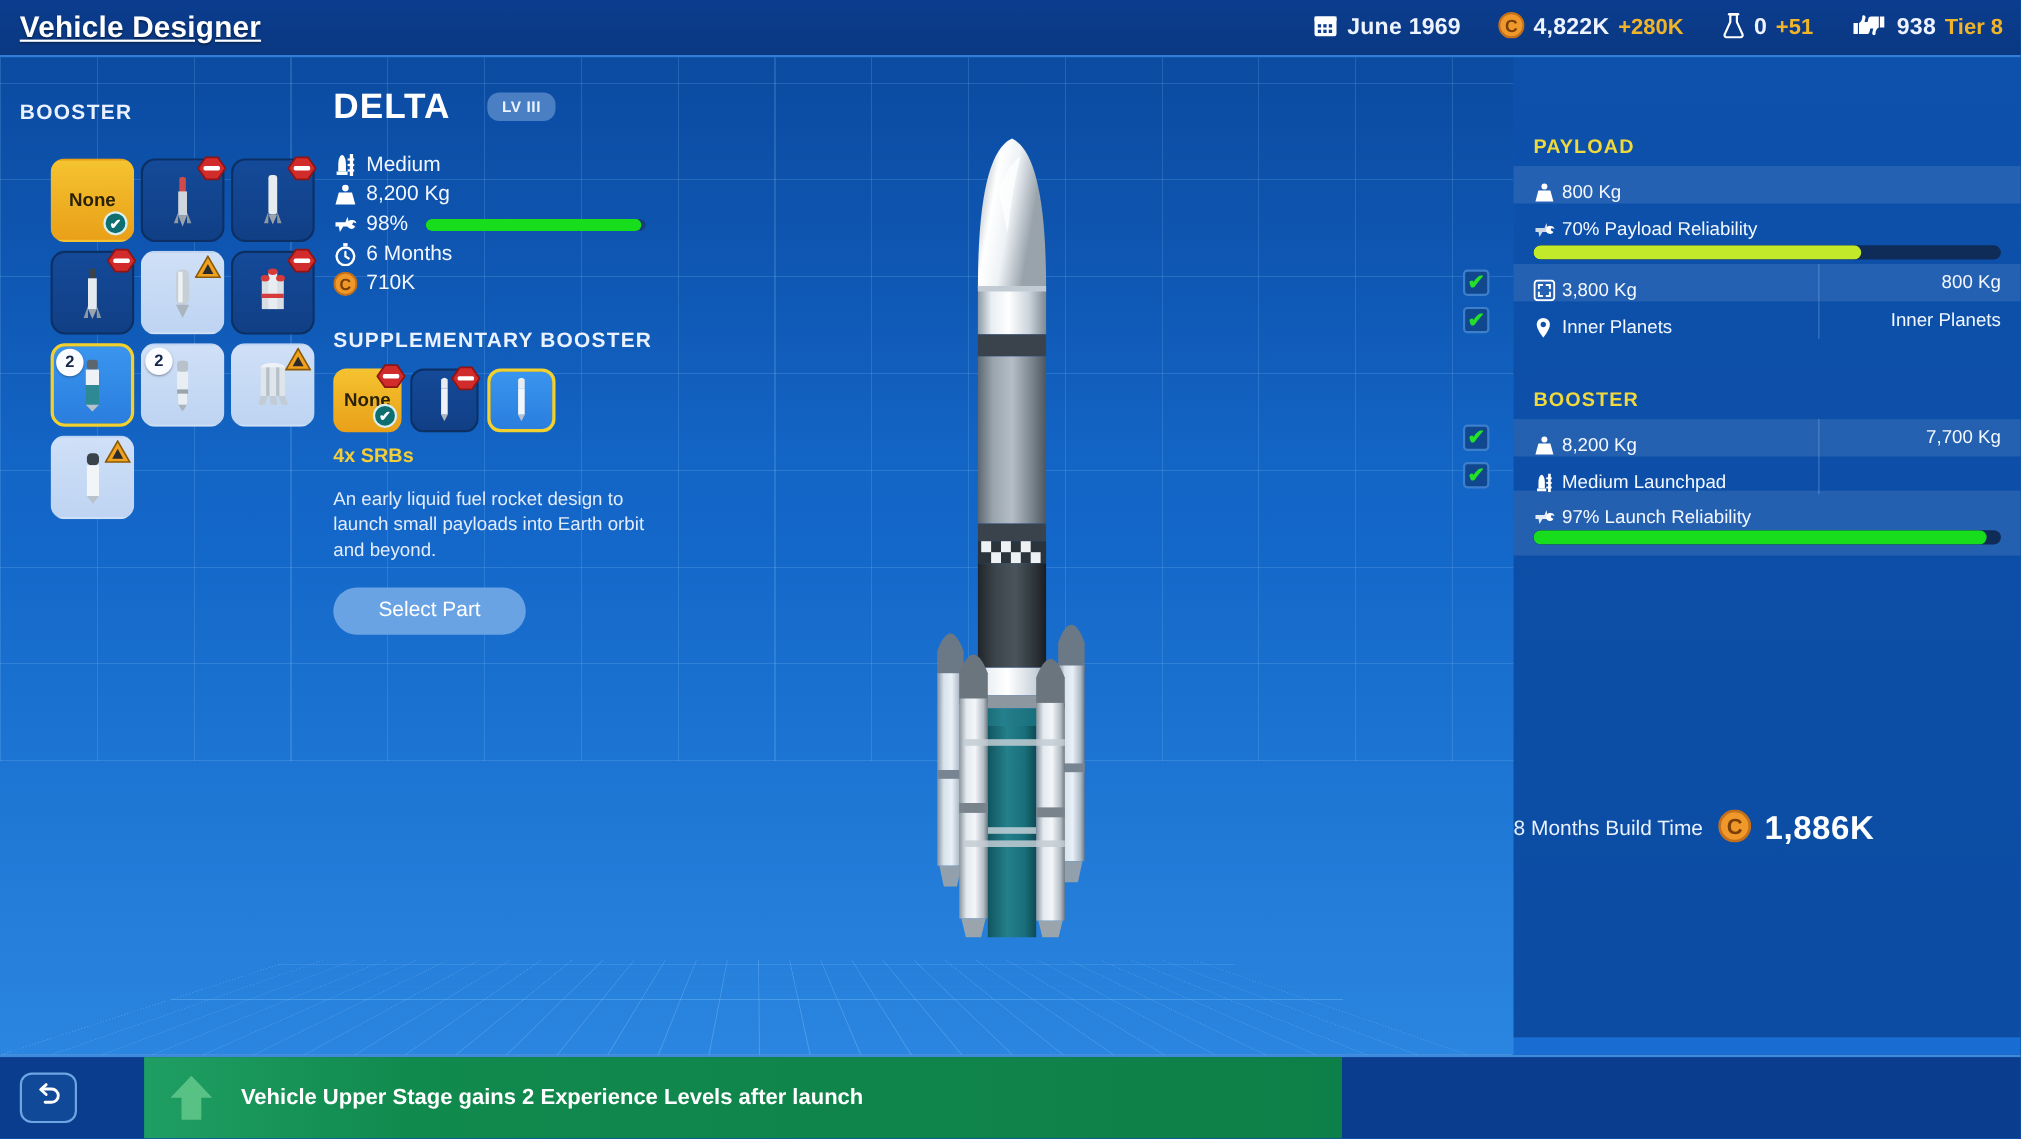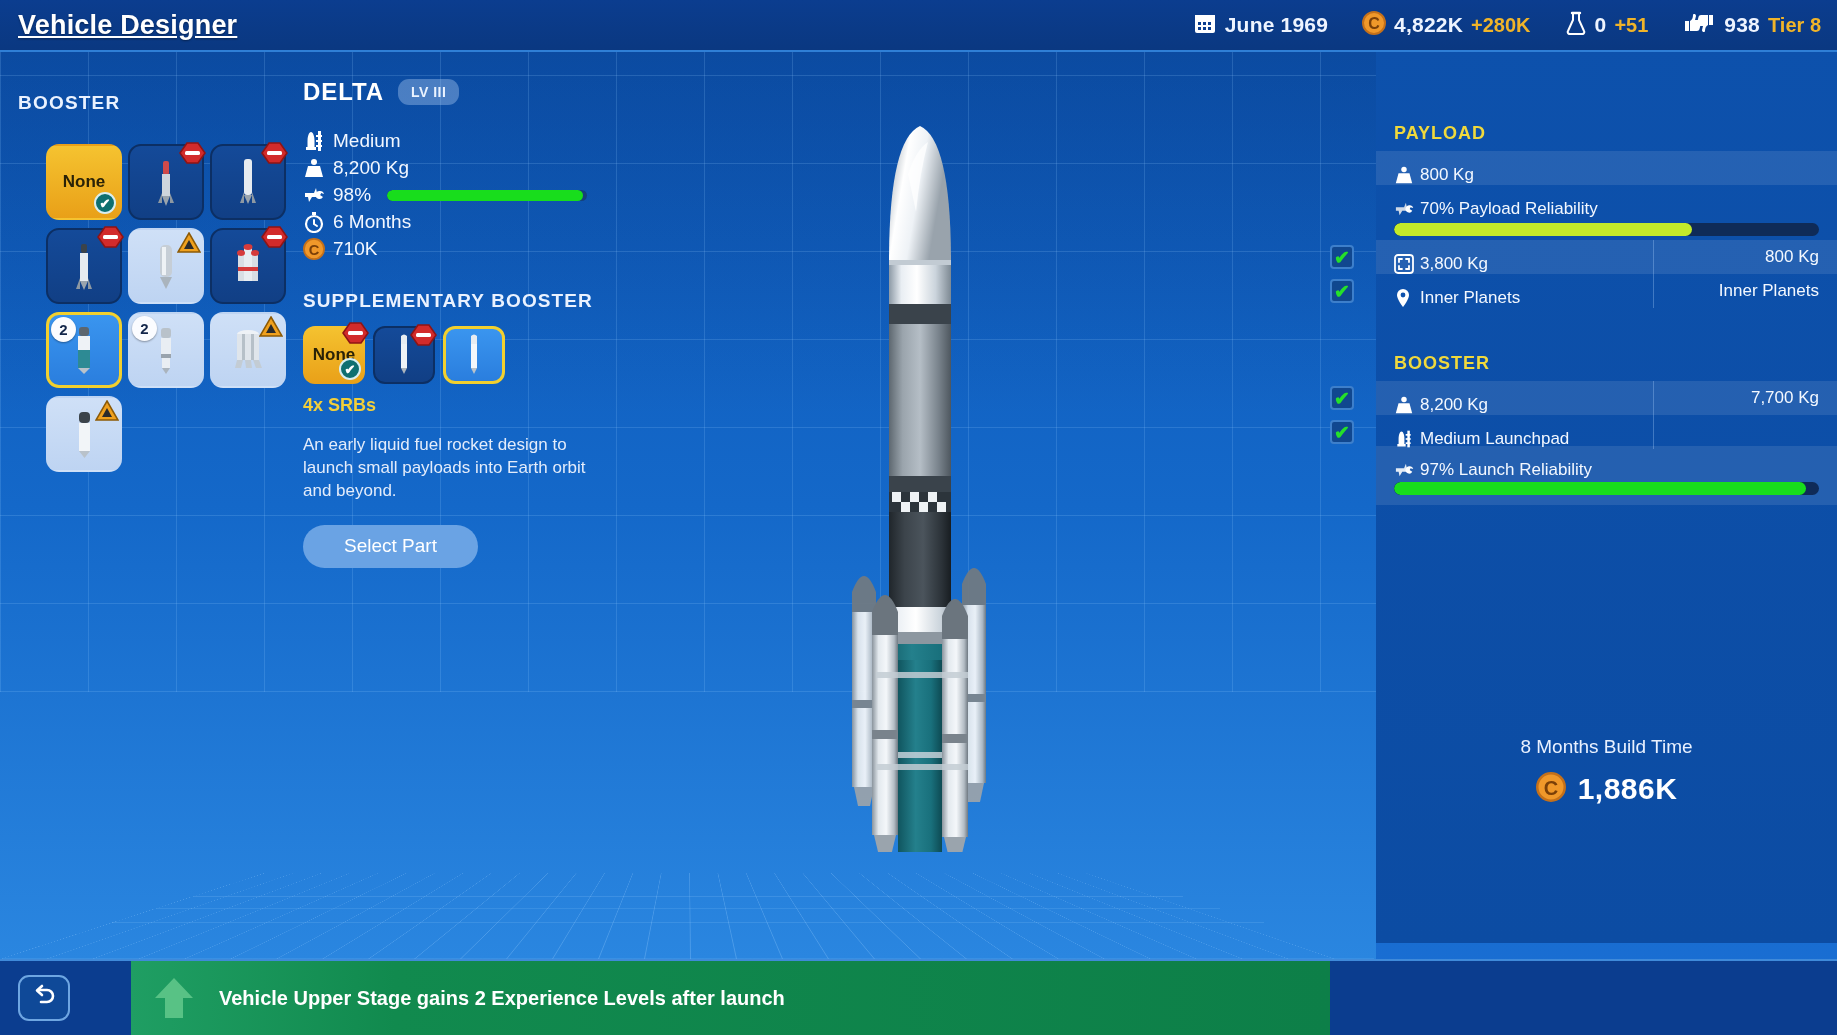--- a/index.html
+++ b/index.html
@@ -103,25 +103,25 @@
     width: 25px; height: 25px; border-radius: 50%;
     background: #fbfcff; color: #13264a;
     font-size: 15px; font-weight: 800;
     display: flex; align-items: center; justify-content: center;
     box-shadow: 0 1px 2px rgba(0,0,0,.35);
   }
 
   
   .info-panel { position: absolute; left: 303px; top: 78px; width: 330px; }
   .part-name-row { display: flex; align-items: center; gap: 14px; }
-  .part-name { font-size: 24px; font-weight: 700; color: #ffffff; letter-spacing: .9px; }
+  .part-name { font-size: 32px; font-weight: 700; color: #ffffff; letter-spacing: .9px; }
   .lv-pill {
     background: rgba(180,208,244,.38);
     color: #eaf3ff; font-size: 14px; font-weight: 700;
-    padding: 5px 13px; border-radius: 11px; letter-spacing: .5px;
+    padding: 5px 13px; border-radius: 11px; letter-spacing: .5px; margin-left: 20px;
   }
   .stat-list { margin-top: 22px; display: flex; flex-direction: column; gap: 1px; }
   .stat-row { display: flex; align-items: center; height: 26px; }
   .stat-ico { width: 30px; display:flex; align-items:center; justify-content:flex-start; }
   .stat-val { font-size: 19px; color: #f2f7ff; font-weight: 500; }
   .rel-bar-wrap {
     margin-left: 16px; width: 200px; height: 11px;
     background: #16407c; border-radius: 6px; overflow: hidden;
   }
   .rel-bar-fill { height: 100%; background: #18dd1c; border-radius: 6px; }
@@ -206,42 +206,42 @@
   }
   .chk-mark { color: #25e02a; font-size: 19px; font-weight: 900; line-height: 1; }
   .rp-bar-wrap { padding: 4px 18px 10px 18px; }
   .rp-bar {
     width: 100%; height: 13px; background: #0f2b58; border-radius: 7px; overflow: hidden;
   }
   .rp-bar-fill { height: 100%; border-radius: 7px; }
 
   .build-summary {
     position: absolute; left: 0; right: 0; top: 700px;
-    display: flex; flex-direction: column; align-items: center; gap: 14px;
+    display: flex; flex-direction: row; align-items: center; gap: 14px;
   }
   .build-time { font-size: 19px; color: #e9f1ff; }
   .build-cost-row { display: flex; align-items: center; gap: 12px; }
   .build-cost { font-size: 30px; font-weight: 700; color: #ffffff; letter-spacing: .5px; }
 
   
   .bottombar {
     position: absolute; left: 0; bottom: 0; width: 1837px; height: 76px;
     background: linear-gradient(180deg, #0b3d8f 0%, #0a3madam 100%);
     background-color: #0b3d8f;
     border-top: 2px solid #3f8ada;
     z-index: 50;
     display: flex; align-items: center;
   }
   .undo-btn {
     margin-left: 18px; width: 52px; height: 46px;
     background: #0f4998; border: 2px solid #6ea6e2; border-radius: 11px;
     display: flex; align-items: center; justify-content: center; cursor: pointer;
   }
   .toast {
-    position: absolute; left: 131px; top: 0; width: 1199px; height: 100%;
+    position: absolute; left: 131px; top: 0; width: 1089px; height: 100%;
     background: linear-gradient(90deg, #1f9e63 0%, #118a4e 22%, #0d7f48 100%);
     display: flex; align-items: center;
   }
   .toast-arrow { margin-left: 22px; width: 42px; display:flex; align-items:center; }
   .toast-text { margin-left: 24px; font-size: 20px; color: #ffffff; font-weight: 600; }
 </style>
 </head>
 <body>
 
 <div id="app">

